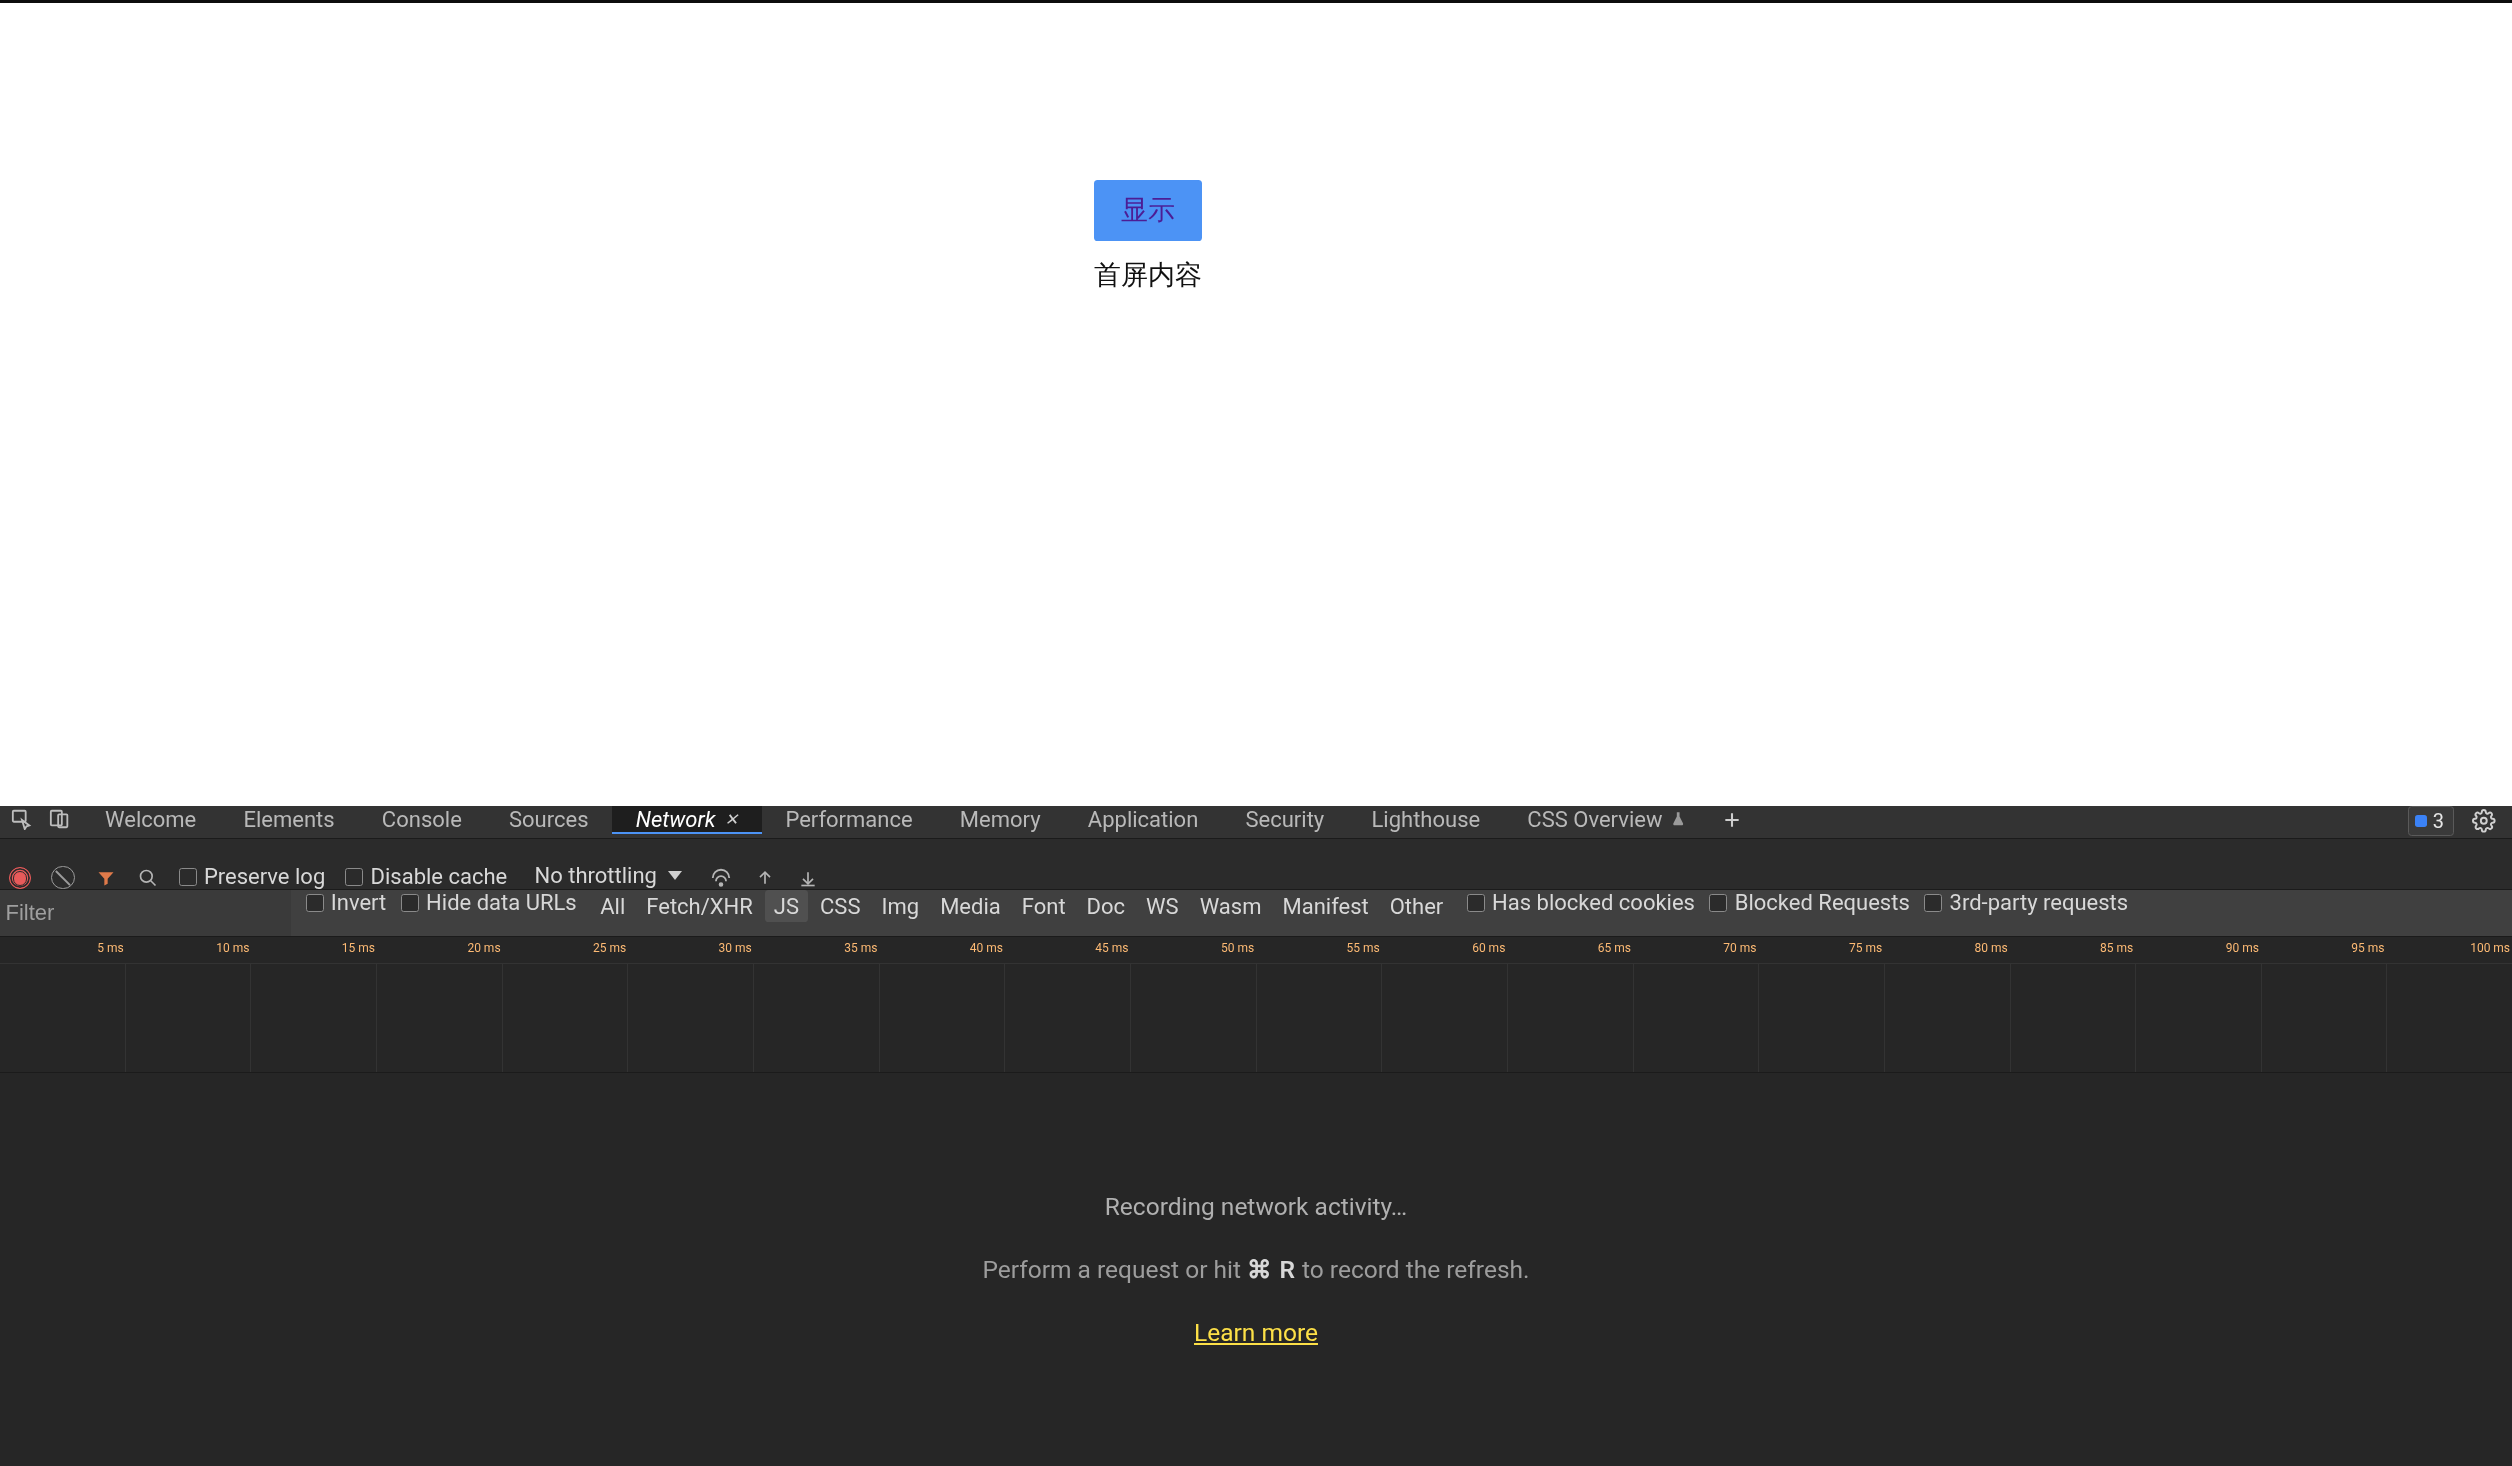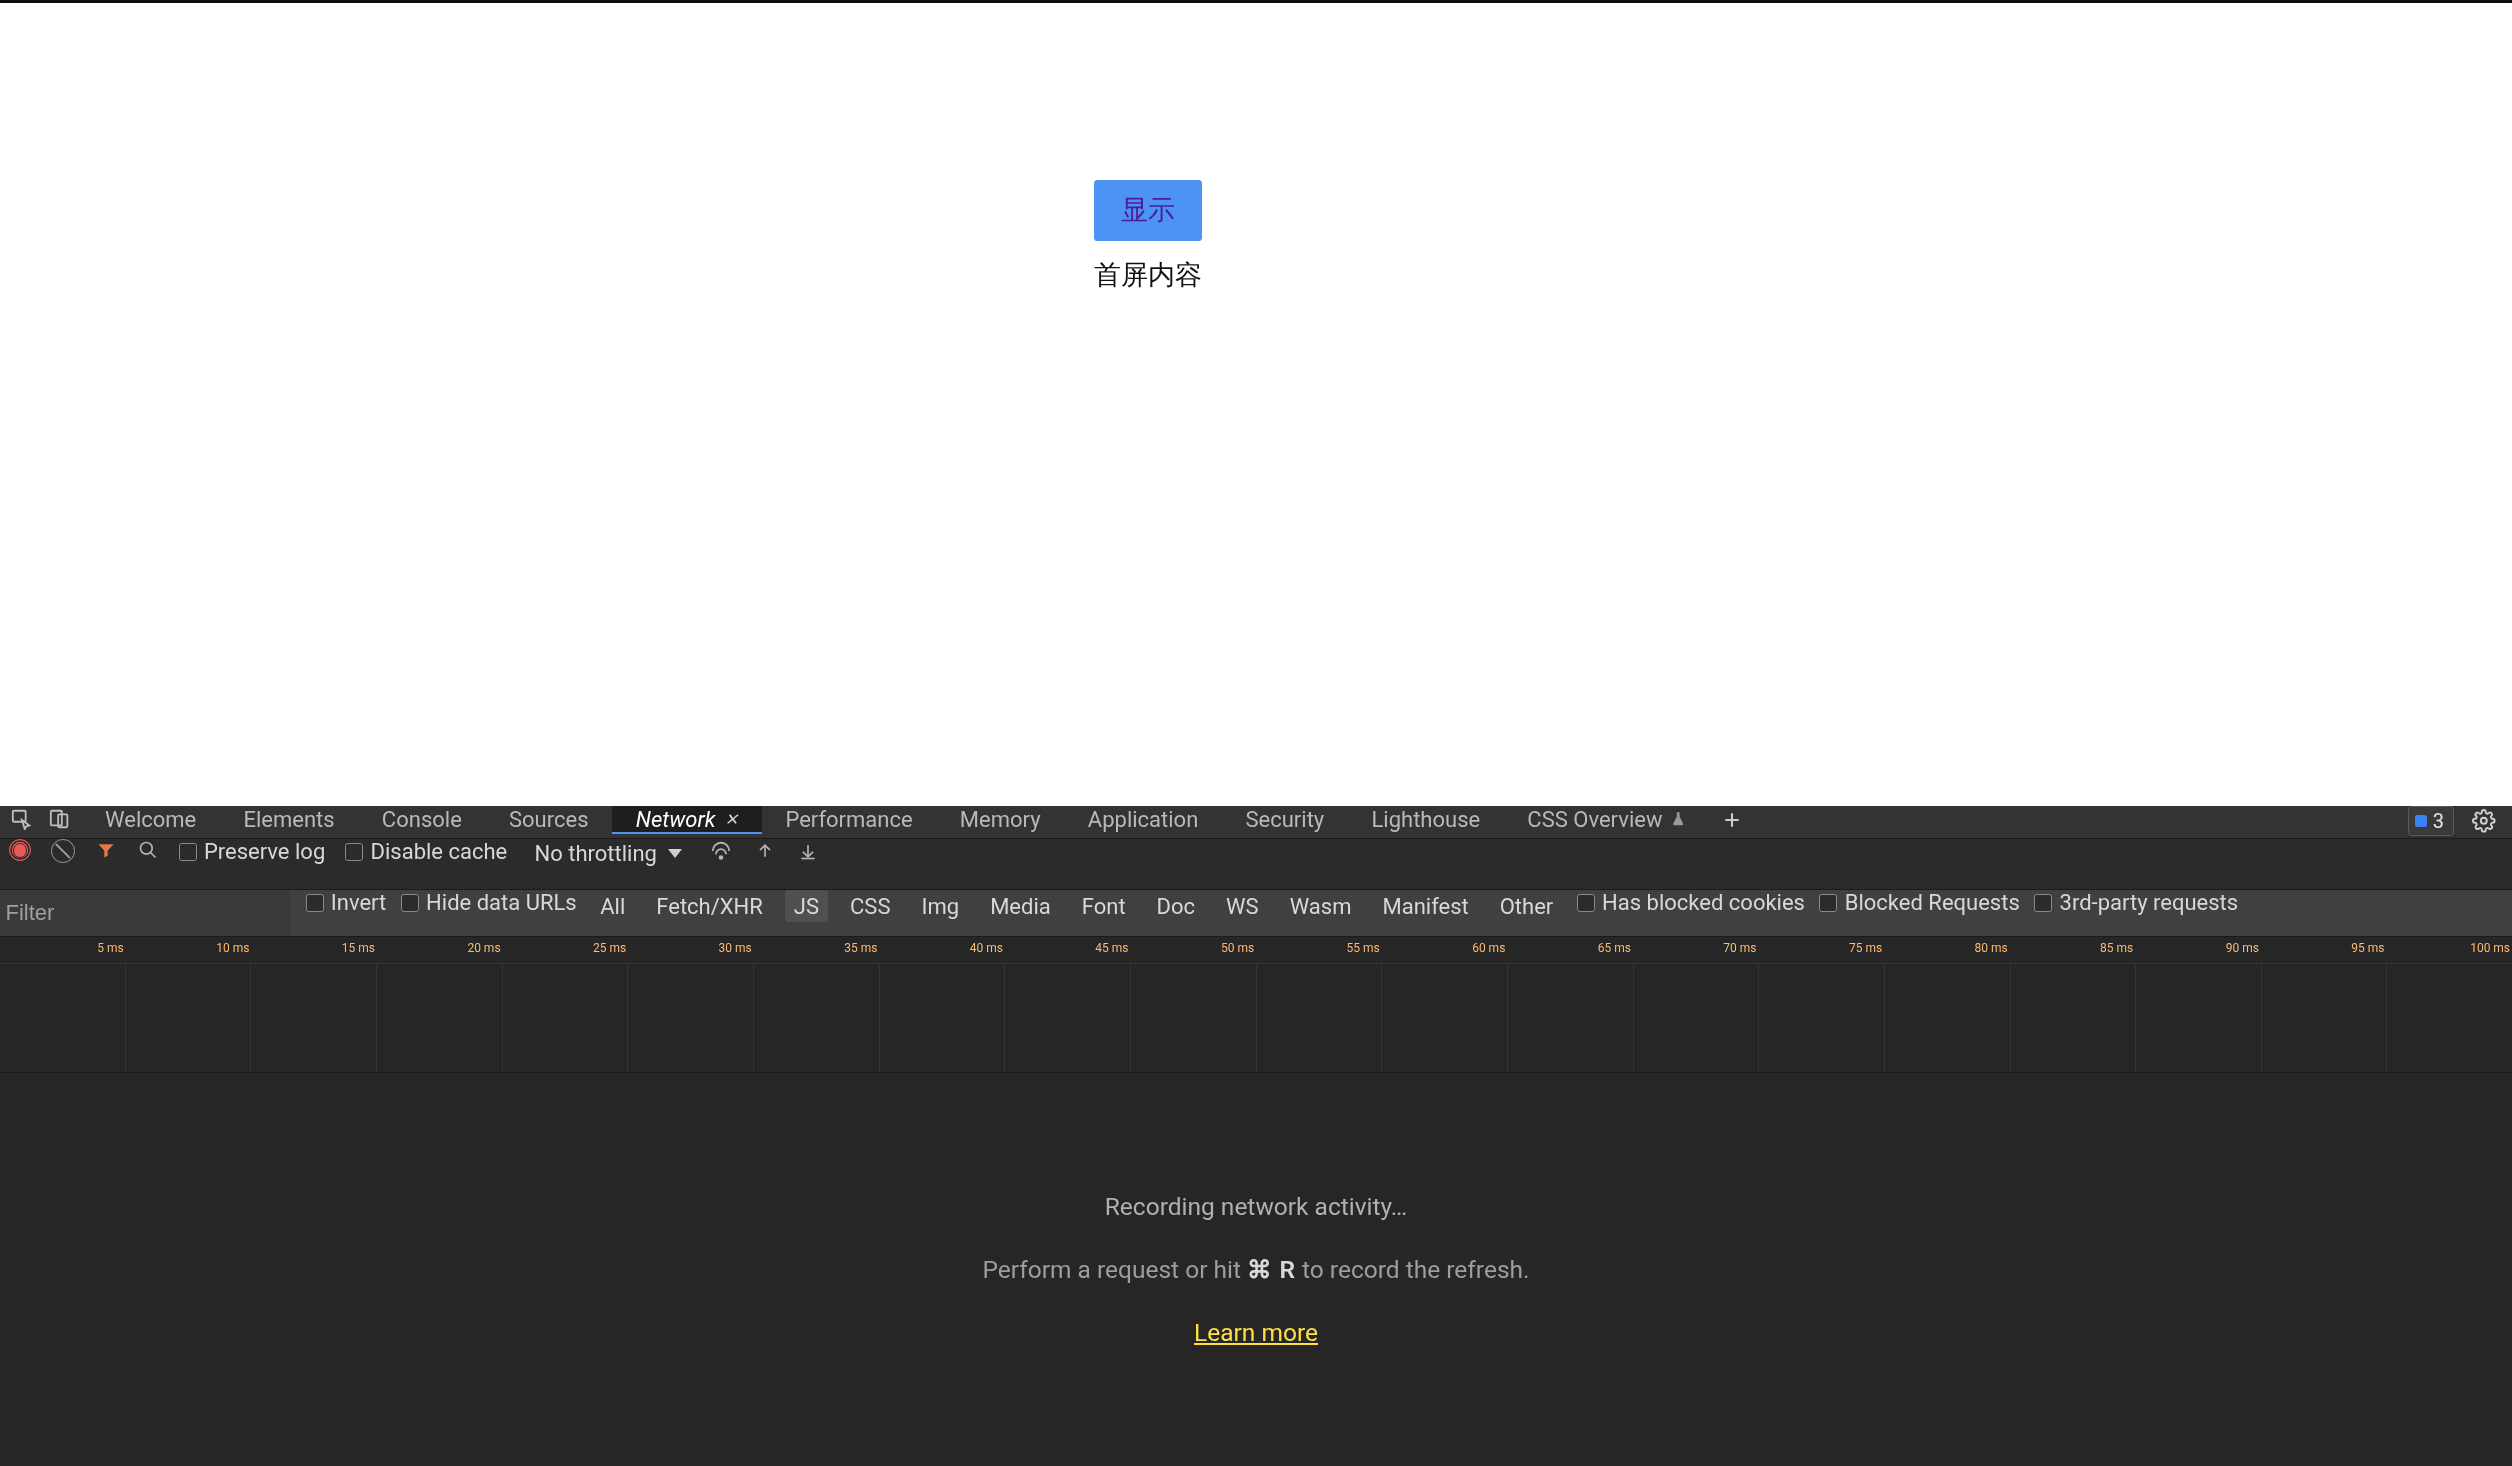--- a/index.html
+++ b/index.html
@@ -136,21 +136,21 @@
   .gear {
     width: 27px; height: 27px;
     display: flex; align-items: center; justify-content: center;
     color: #cfcfcf;
     cursor: pointer;
   }
 
   
   .net-toolbar {
     display: flex;
-    align-items: flex-start;
+    align-items: flex-end;
     gap: 20px;
     padding: 0 9px;
     height: 51px;
     background: #2b2b2b;
     border-bottom: 0.9px solid #1b1b1b;
   }
   .record-btn {
     width: 22px; height: 22px;
     border: 1.8px solid #e85a5a;
     border-radius: 50%;
@@ -233,21 +233,21 @@
   .filter-input {
     width: 291px;
     height: 100%;
     background: #3a3a3a;
     border: none;
     color: #bdbdbd;
     font-size: 22px;
     padding: 0 5.5px;
   }
   .filter-input::placeholder { color: #9f9f9f; }
-  .type-filters { display:flex; align-items:center; gap:13px; }
+  .type-filters { display:flex; align-items:center; gap:3px; }
   .type-filter {
     padding: 3.6px 9px;
     color: #d8d8d8;
     border-radius: 3.6px;
     cursor: pointer;
     white-space: nowrap;
   }
   .type-filter.selected {
     background: #505050;
   }

